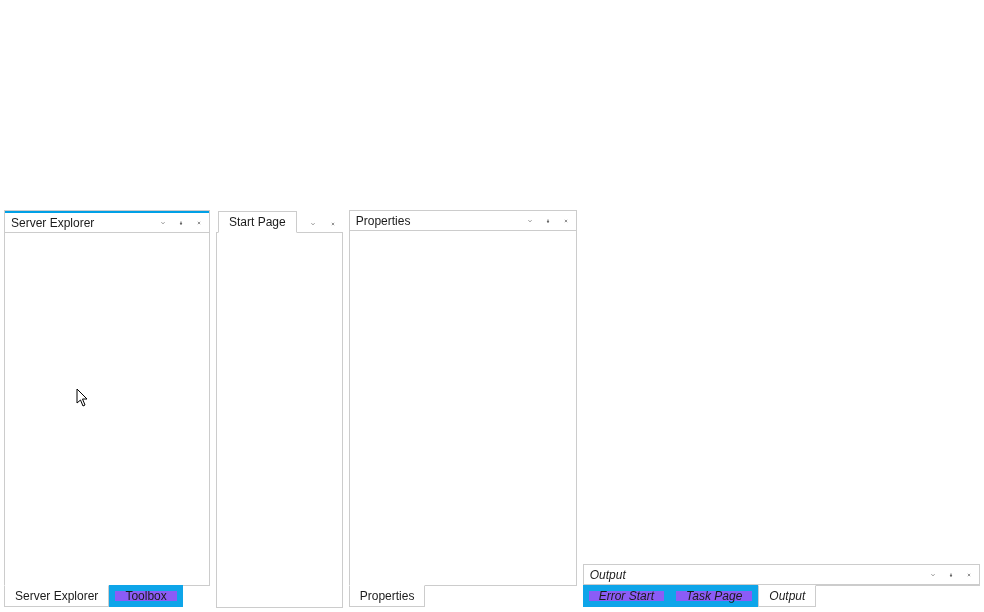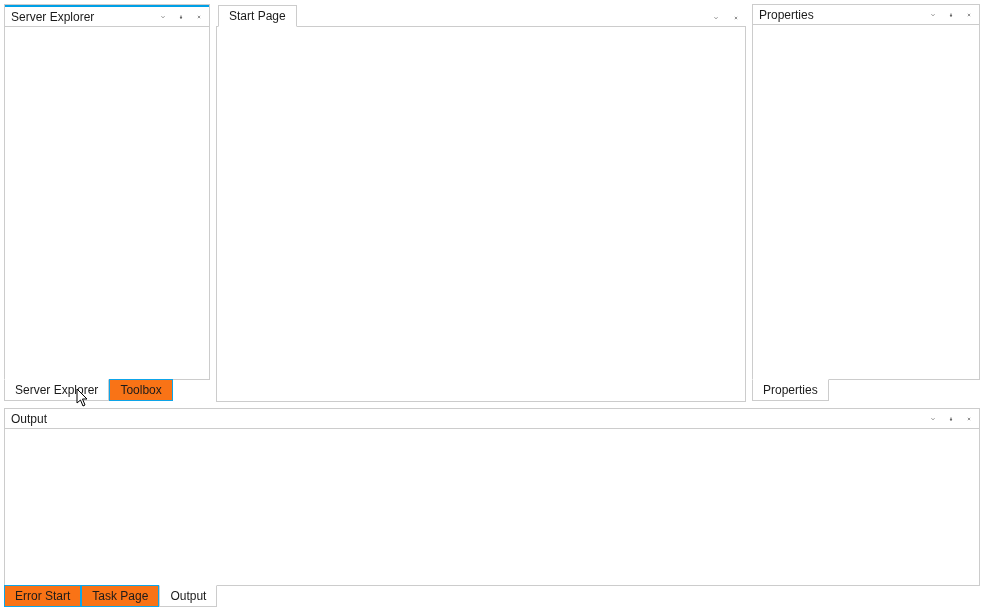--- a/index.html
+++ b/index.html
@@ -10,22 +10,22 @@
     font-size: 12px;
     background: #ffffff;
     color: #1b1b1b;
     overflow: hidden;
   }
   .root {
     position: relative;
     width: 984px; height: 612px;
     padding: 4px;
     display: flex;
-    flex-direction: column;
     gap: 6px;
+    align-items: flex-end;
   }
   .top-row {
     display: flex;
     flex-direction: row;
     gap: 6px;
     height: 398px;
   }
   
   .panel {
     border: 1px solid #cccccc;
@@ -123,30 +123,31 @@
     position: relative;
     cursor: pointer;
   }
   .tab.active {
     border: 1px solid #cccccc;
     border-top: 1px solid #ffffff;
     background: #ffffff;
     top: -1px;
   }
   .tab.inactive {
-    border: 1px solid #0ea5e9;
-    background: #f97316;
+    border: 6px solid #0ea5e9;
+    background: #8b5cf6;
     top: -1px;
   }
 
   
   .bottom-area {
     flex: 1;
     display: flex;
     flex-direction: column;
+    font-style: italic;
   }
   .bottom-area .panel { flex: 1; }
   .output-body { flex:1; background:#ffffff; }
 
   
   .cursor {
     position: absolute;
     left: 76px; top: 388px;
     width: 14px; height: 20px;
     pointer-events: none;

